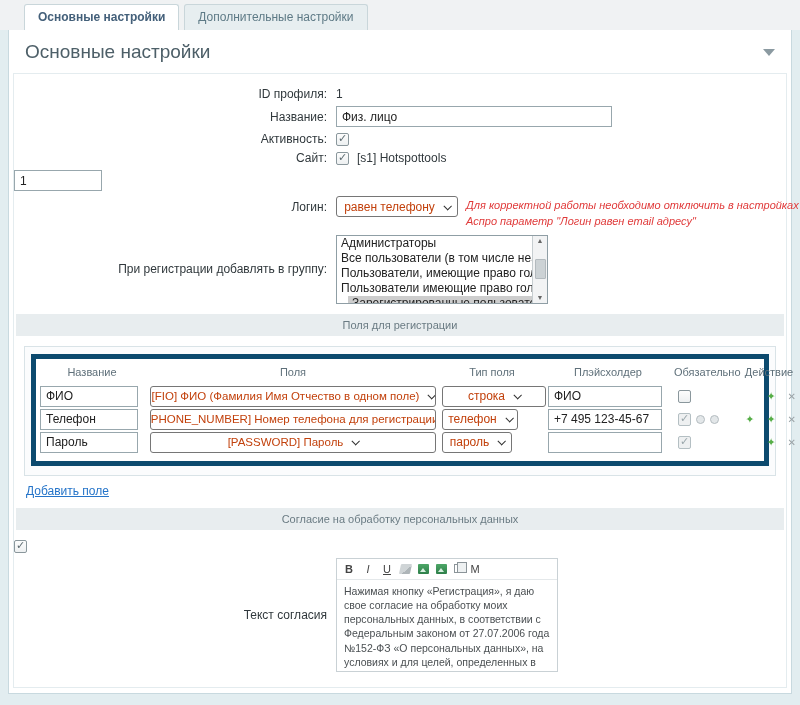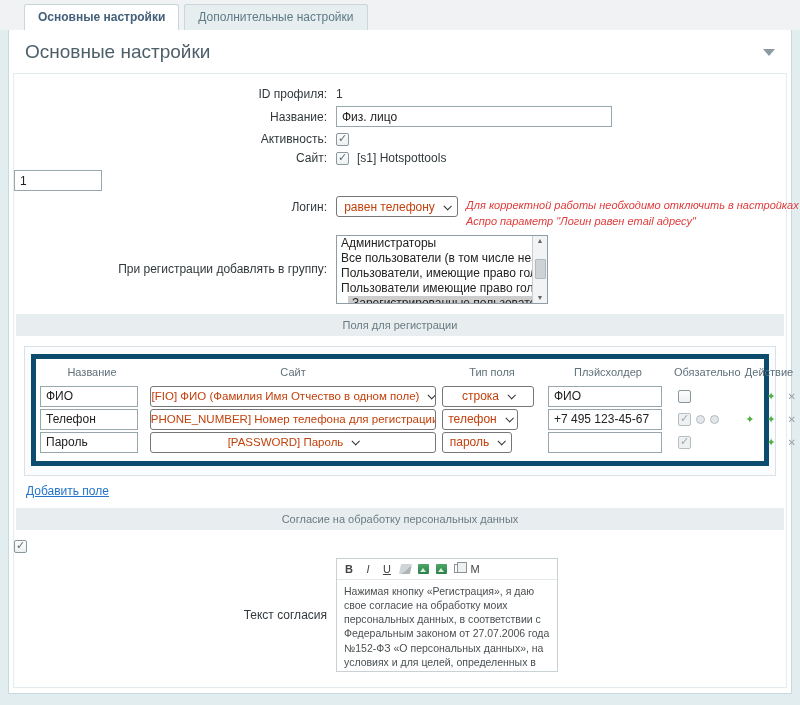--- a/index.html
+++ b/index.html
@@ -56,21 +56,21 @@
   
   .fields-panel { margin:4px 10px; border:1px solid #d9e3e7; background:#fbfcfd; padding:7px 6px 9px; }
   .ftable { border:5px solid #0c4a6e; background:#fff; padding:3px 4px 6px; }
   .fgrid { display:grid; grid-template-columns:104px 286px 100px 120px 56px 66px; column-gap:6px; align-items:center; }
   .fhead { padding:4px 0 6px; }
   .fhead div { font-size:11px; color:#5f707a; text-align:center; }
   .fgrid-row { margin:2px 0; }
   .in-fname { width:98px; }
   .in-ph { width:114px; }
   .sel-field { width:100%; font-size:11.5px; }
-  .sel-type1 { width:92px; }
+  .sel-type1 { width:104px; }
   .sel-type2 { width:76px; }
   .sel-type3 { width:70px; }
   .reqcell { display:flex; align-items:center; gap:5px; padding-left:4px; }
   .circle { width:9px; height:9px; border-radius:50%; border:1px solid #b4bcc0; background:#e3e7e9; display:inline-block; }
   .actcell { display:flex; align-items:center; justify-content:flex-end; gap:12px; padding-right:6px; }
   .plus-ico { color:#56ae47; font-size:11px; cursor:pointer; }
   .x-ico { color:#9aa2a6; font-size:10px; cursor:pointer; }
   .addlink { display:inline-block; margin:4px 0 0 12px; color:#2574c9; font-size:12px; text-decoration:underline; cursor:pointer; }
   
   .editor { width:222px; border:1px solid #c9d1d5; background:#fff; }
@@ -169,21 +169,21 @@
       </div>
     </div>
 
     
     <div class="secbar">Поля для регистрации</div>
 
     <div class="fields-panel">
       <div class="ftable">
         <div class="fgrid fhead">
           <div>Название</div>
-          <div>Сайт</div>
+          <div>Поля</div>
           <div>Тип поля</div>
           <div>Плэйсхолдер</div>
           <div>Обязательно</div>
           <div>Действие</div>
         </div>
 
         <div class="fgrid fgrid-row">
           <div><input class="txt in-fname" value="ФИО" style=""></div>
           <div><div class="select sel-field">
                 <span>[FIO] ФИО (Фамилия Имя Отчество в одном поле)</span>

